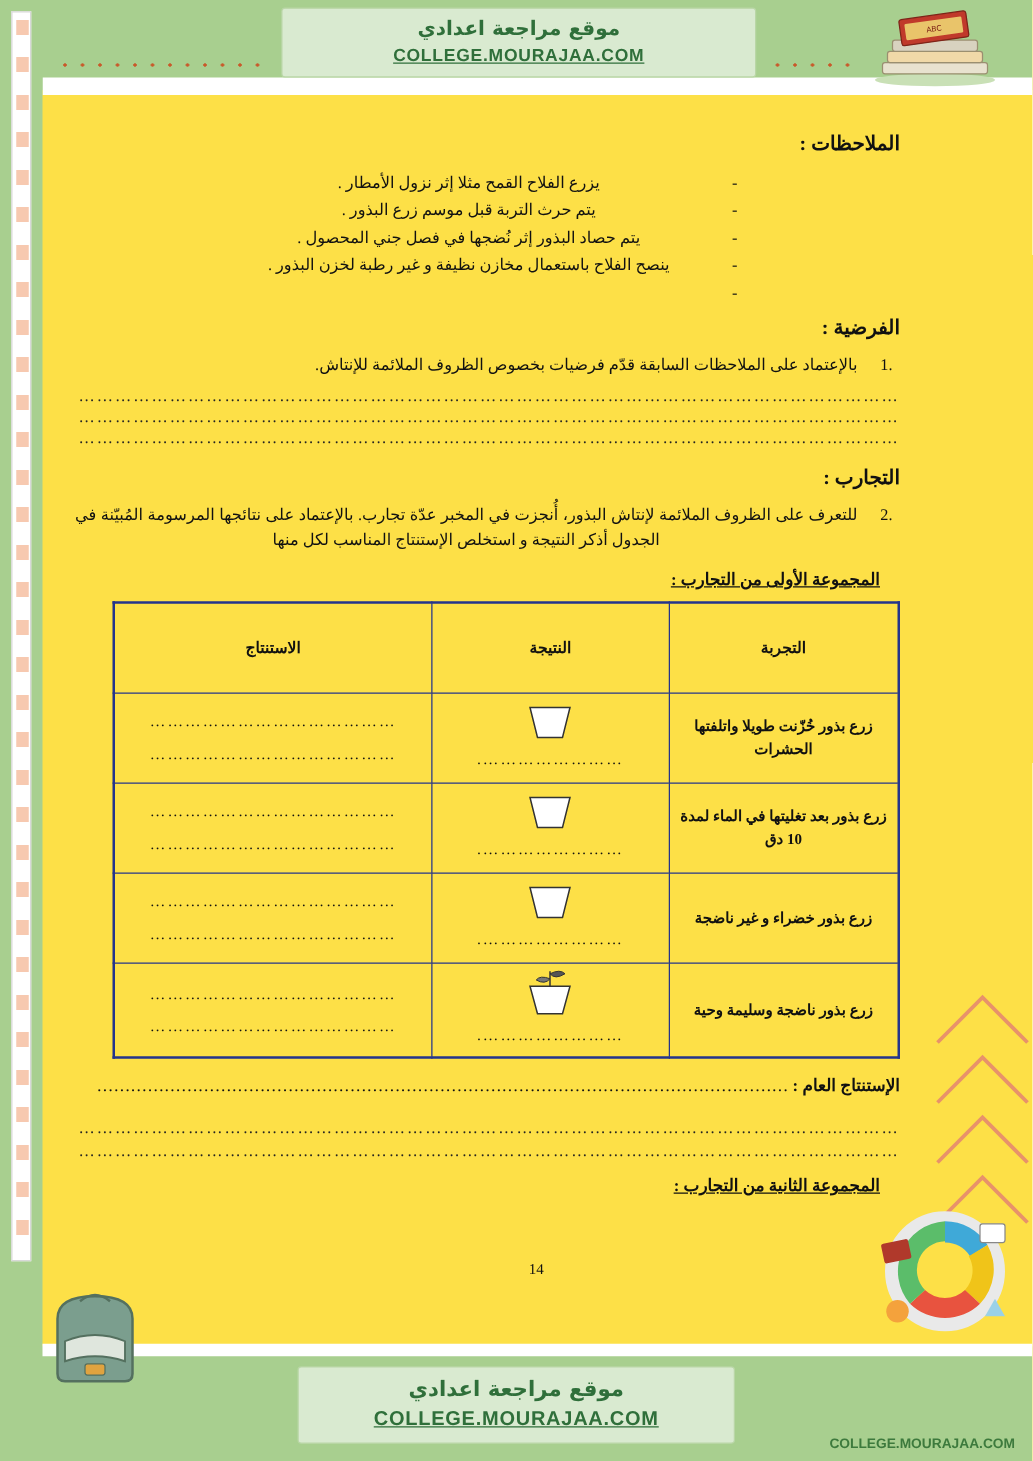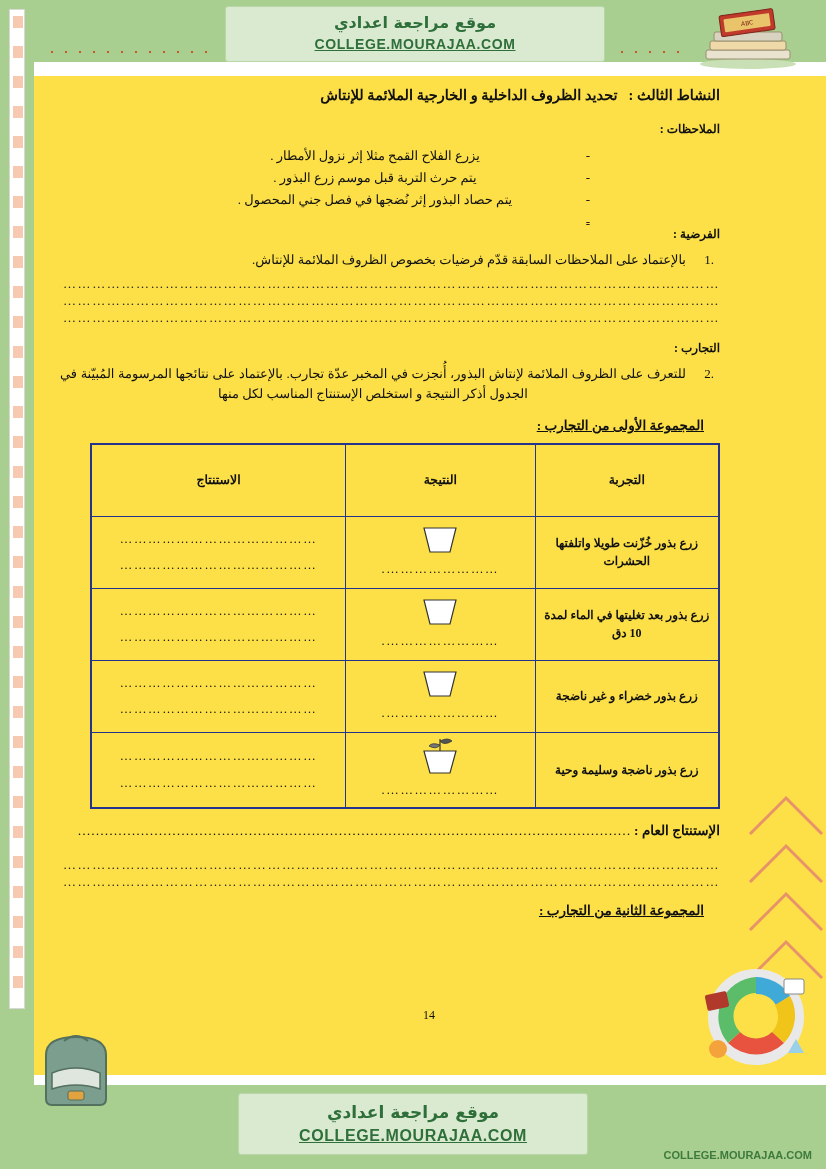--- a/index.html
+++ b/index.html
@@ -153,22 +153,22 @@
     text-align: right;
   }
   .line-ii .dots { letter-spacing: 1.5px; }
   .activity-title {
     font-weight: bold;
     font-size: 14.5px;
     margin: 6px 0 14px 0;
   }
   .sec-head {
     font-weight: bold;
-    font-size: 12px;
-    margin: 10px 0 6px 0;
+    font-size: 16px;
+    margin: 26px 0 6px 0;
   }
   ul.obs {
     list-style: none;
     margin: 0 0 4px 0;
     padding: 0 30px 0 0;
   }
   ul.obs li {
     position: relative;
     font-size: 13px;
     padding: 1px 0;
@@ -282,43 +282,39 @@
       <polyline points="4,44 40,8 76,44"></polyline>
       <polyline points="4,92 40,56 76,92"></polyline>
       <polyline points="4,140 40,104 76,140"></polyline>
       <polyline points="4,188 40,152 76,188"></polyline>
     </g>
   </svg>
 
   <div class="content">
 
 
-    <p class="activity-title">
-      <span>النشاط الثالث</span>
-      <span>:</span>&nbsp;&nbsp;
-      <span>تحديد الظروف  الداخلية و الخارجية الملائمة للإنتاش</span>
-    </p>
 
     <p class="sec-head">الملاحظات :</p>
 
     <ul class="obs">
       <li>
         <span class="dash">-</span>
         <span>يزرع الفلاح القمح مثلا إثر نزول الأمطار .</span>
       </li>
       <li>
         <span class="dash">-</span>
         <span>يتم حرث التربة قبل موسم زرع البذور .</span>
       </li>
       <li>
         <span class="dash">-</span>
         <span>يتم حصاد البذور إثر نُضجها في فصل جني المحصول .</span>
       </li>
       <li>
         <span class="dash">-</span>
+        <span>ينصح الفلاح باستعمال مخازن نظيفة و غير رطبة لخزن البذور .</span>
       </li>
       <li>
         <span class="dash">-</span>
       </li>
     </ul>
 
     <p class="sec-head">الفرضية :</p>
 
     <ol class="numbered">
       <li>

